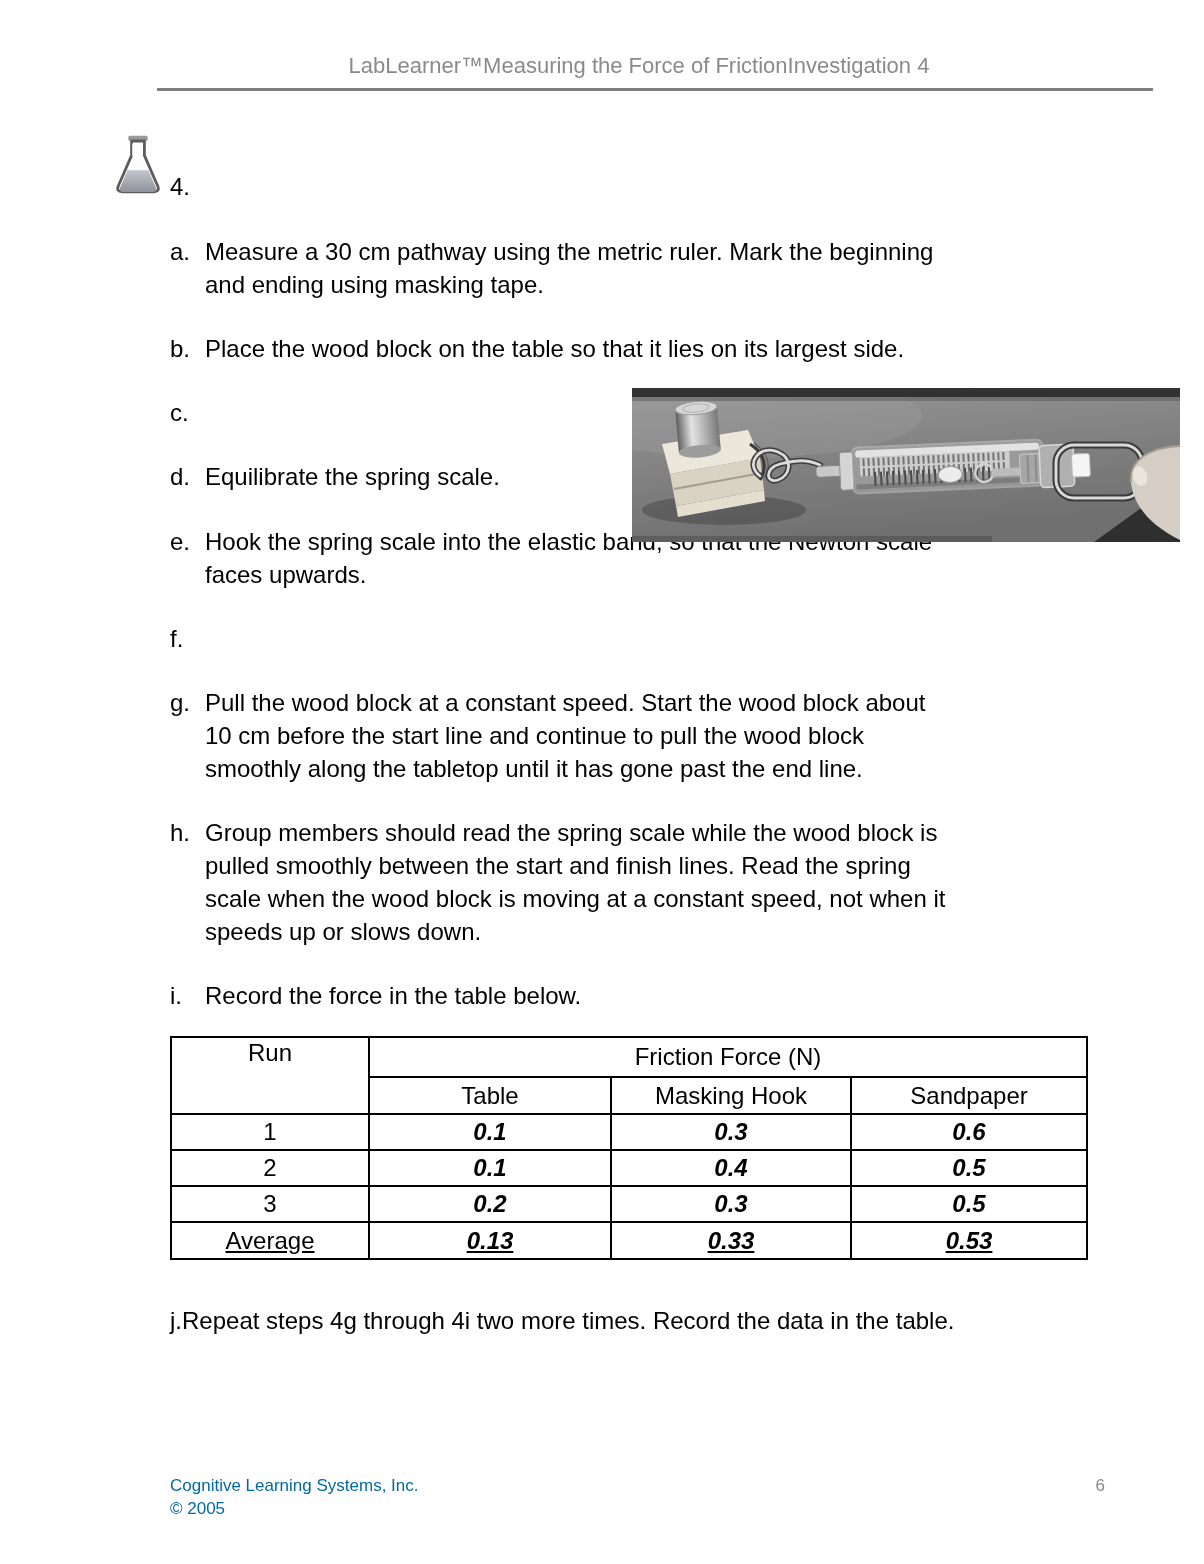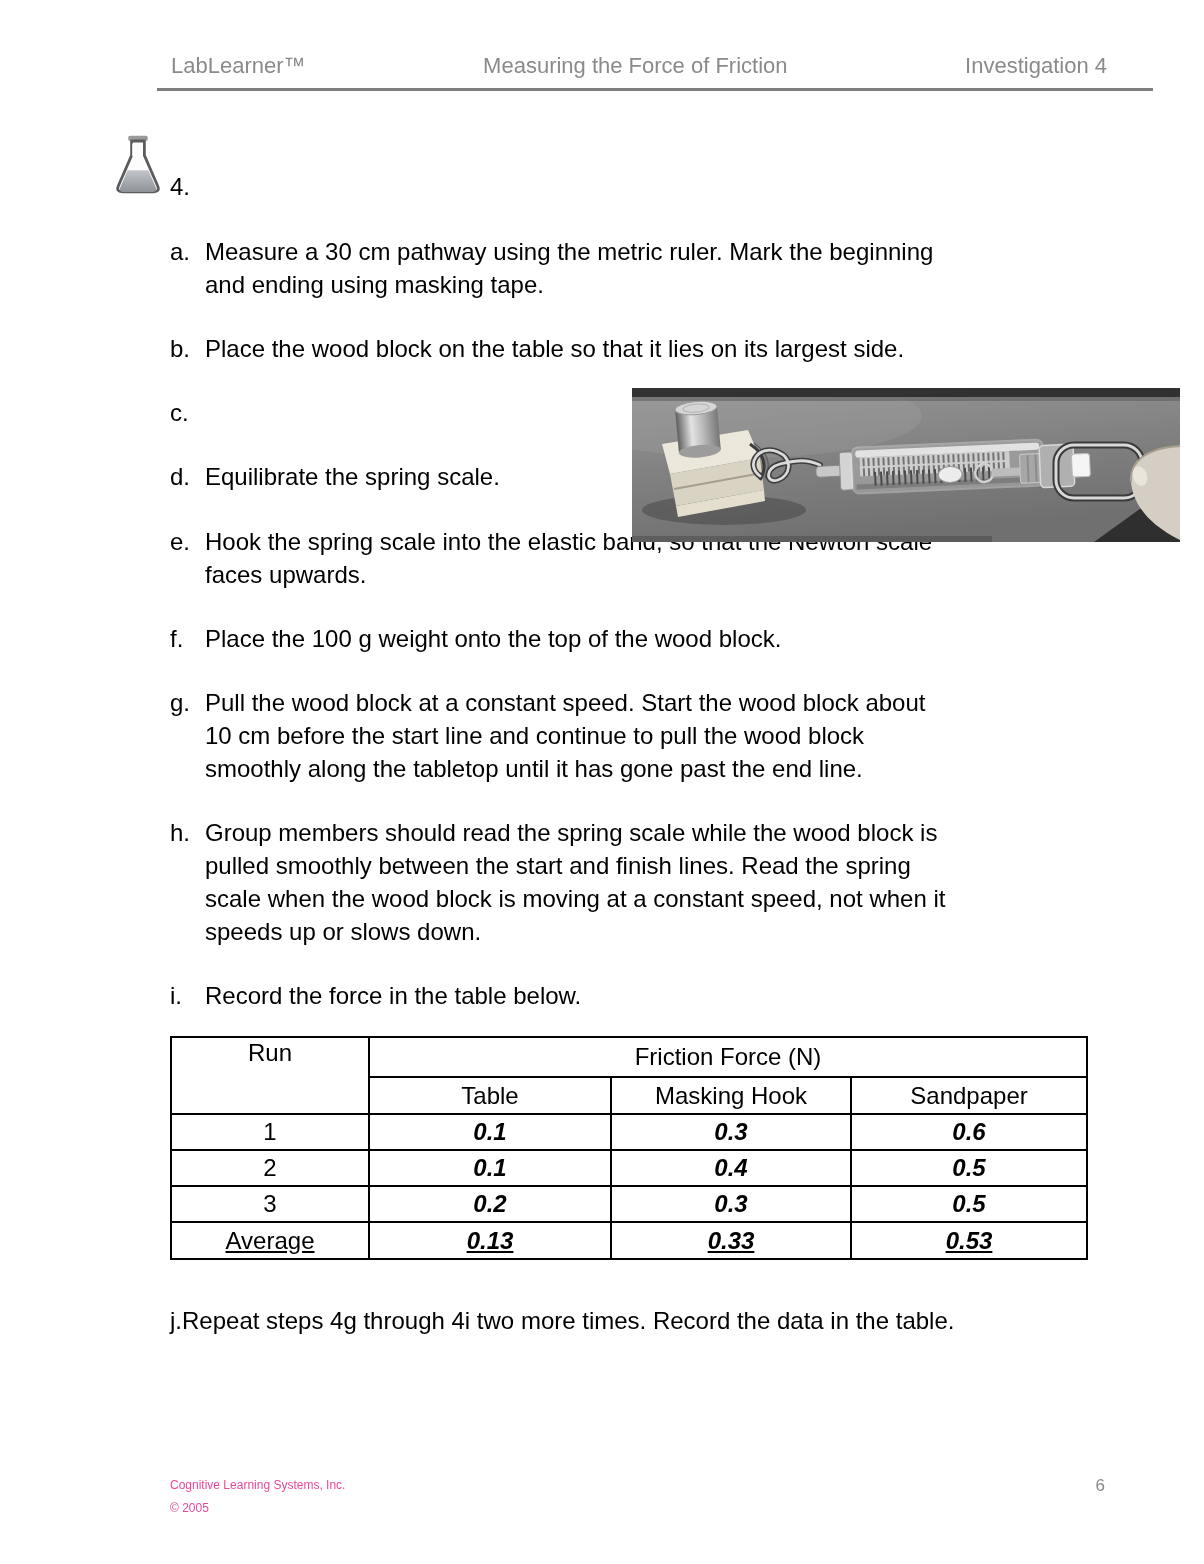--- a/index.html
+++ b/index.html
@@ -7,21 +7,21 @@
     position:relative; width:1204px; height:1564px; background:#ffffff;
     font-family:"Liberation Sans", sans-serif; color:#000; overflow:hidden;
   }
 
   
   .header {
     position:absolute; left:157px; top:53px; width:996px;
     border-bottom:3px solid #7f7f7f; padding-bottom:9px;
   }
   .header-inner {
-    display:flex; justify-content:space-between; align-items:baseline;
+    display:flex; justify-content:center; align-items:baseline;
     padding:0 46px 0 14px; color:#8a8a8a; font-size:22px; line-height:26px;
   }
 
   
   .flask { position:absolute; left:111px; top:135px; width:54px; height:66px; }
 
   
   .content { position:absolute; left:170px; top:170px; width:960px; font-size:24px; line-height:33px; }
   .title-row { display:flex; }
   .num { width:35px; flex:none; }
@@ -48,22 +48,22 @@
   .h1 td { height:38px; }
   .h2 td { height:35px; }
   .r  td { height:34px; }
   .ra td { height:35px;text-decoration:underline; }
   td.val { font-weight:bold; font-style:italic; }
 
   .step-j { display:flex; margin-top:44px; }
 
   
   .footer-left {
-    position:absolute; left:170px; top:1474px; color:#ec4899;
-    font-size:12px; line-height:23px;
+    position:absolute; left:170px; top:1474px; color:#0369a1;
+    font-size:17px; line-height:23px;
   }
   .footer-page {
     position:absolute; left:1075px; top:1474px; width:30px; text-align:right;
     color:#8a8a8a; font-size:17px; line-height:23px;
   }
 </style>
 </head>
 <body>
 
 <div class="page">
@@ -113,21 +113,20 @@
       <span class="letter">d.</span>
       <span class="text">Equilibrate the spring scale.</span>
     </div>
     <div class="step mt32">
       <span class="letter">e.</span>
       <span class="text">Hook the spring scale into the elastic band, so that the Newton scale
 faces upwards.</span>
     </div>
     <div class="step">
       <span class="letter">f.</span>
-      <span class="text">Place the 100 g weight onto the top of the wood block.</span>
     </div>
     <div class="step">
       <span class="letter">g.</span>
       <span class="text">Pull the wood block at a constant speed. Start the wood block about
 10 cm before the start line and continue to pull the wood block
 smoothly along the tabletop until it has gone past the end line.</span>
     </div>
     <div class="step">
       <span class="letter">h.</span>
       <span class="text">Group members should read the spring scale while the wood block is

